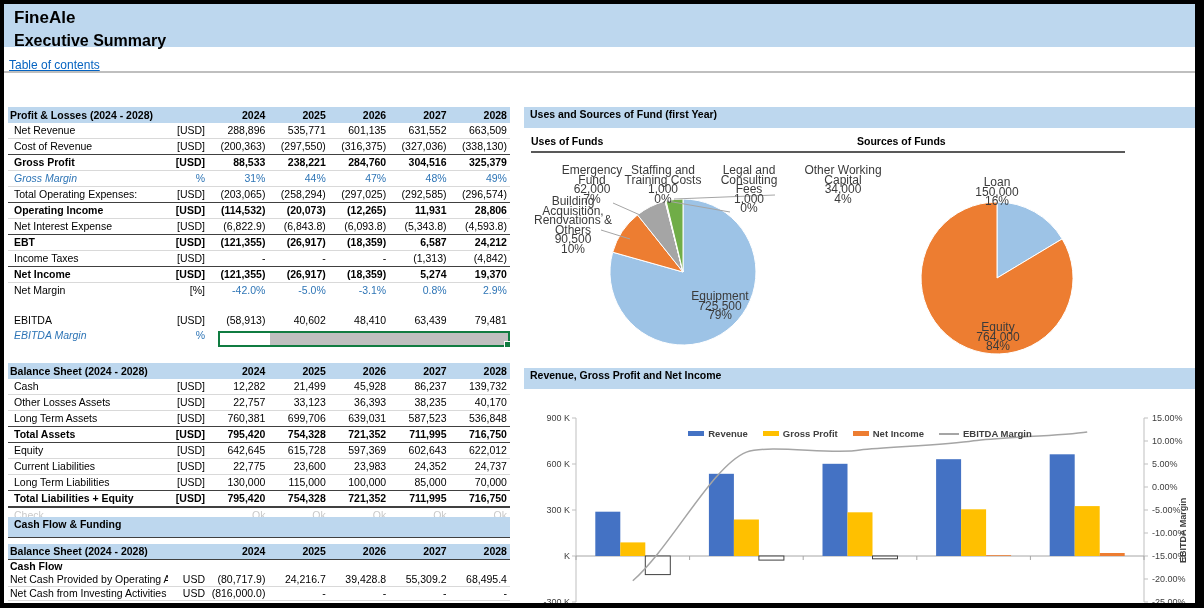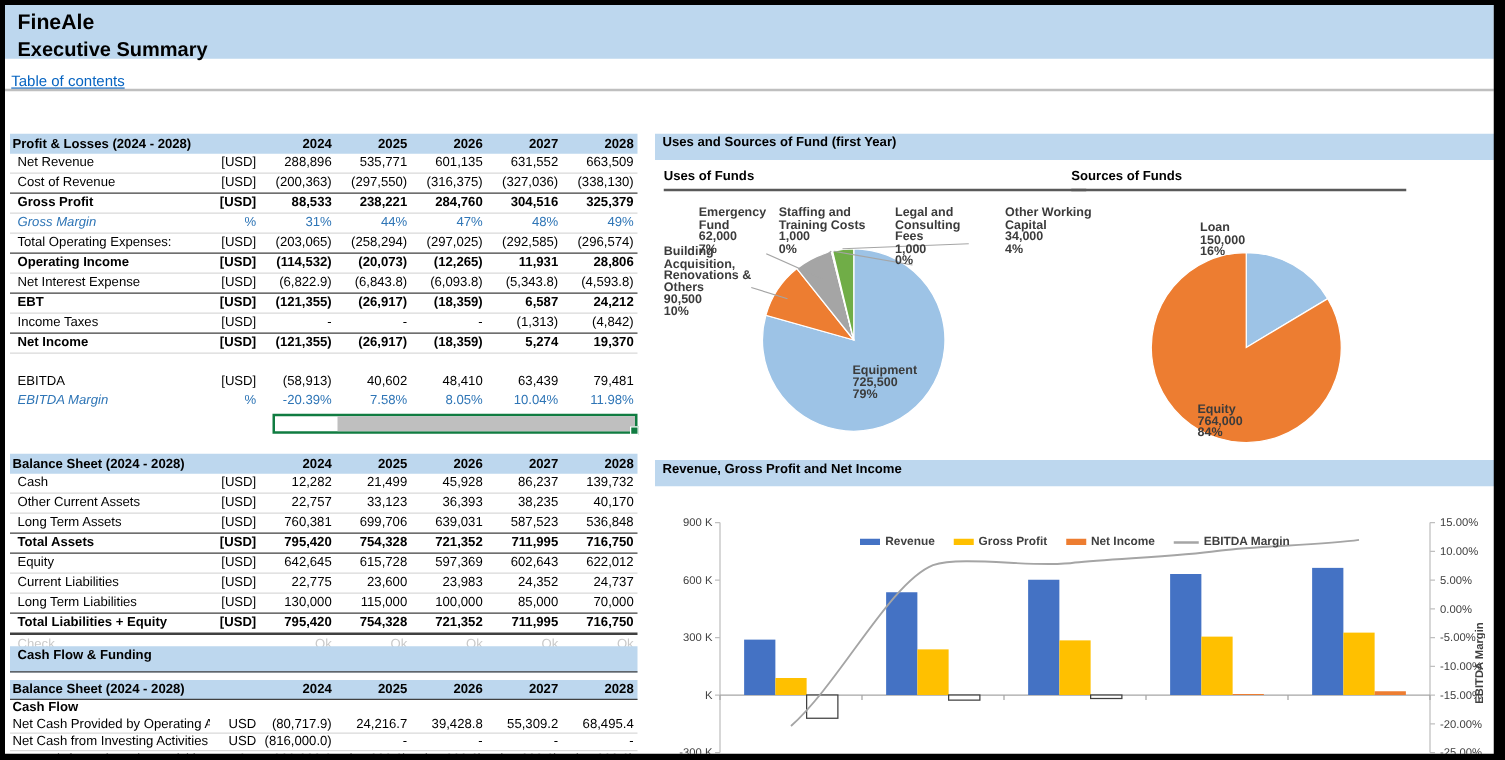--- a/index.html
+++ b/index.html
@@ -32,21 +32,21 @@
   .bd-dark{border-bottom:1.5px solid #404040;}
   .bd-thick{border-bottom:2.5px solid #404040;}
   .cf .trow{height:13px;line-height:13px;}
   .cf .thead{height:15px;line-height:15px;border-bottom:1.5px solid #404040;}
   .cf .tlabel{padding-left:2px;}
   
   #selrange{position:absolute;left:218px;top:331px;width:292px;height:16px;border:2px solid #107C41;background:#fff;box-sizing:border-box;z-index:5;}
   #selrange .selfill{position:absolute;left:50px;top:0;right:0;bottom:0;background:#BFBFBF;}
   #selrange .selhandle{position:absolute;right:-3px;bottom:-3px;width:5px;height:5px;background:#107C41;border:1px solid #fff;}
   
-  .pielabel{position:absolute;font-size:10px;font-weight:700;color:#3B3B3B;text-align:left;line-height:9.5px;z-index:3;}
+  .pielabel{position:absolute;font-size:12px;font-weight:400;color:#3B3B3B;text-align:center;line-height:9.5px;z-index:3;}
   .pielabel span{display:block;}
   svg{position:absolute;}
   
   .legend{position:absolute;left:640px;top:392px;width:440px;display:flex;justify-content:center;align-items:center;gap:15px;font-size:9.5px;font-weight:600;color:#404040;z-index:3;margin-top:36px;}
   .lgsw{display:inline-block;width:16px;height:5px;margin-right:4px;}
   .lgline{width:20px;height:2px;}
   .raxis-title{position:absolute;left:1178px;top:438px;height:125px;writing-mode:vertical-rl;transform:rotate(180deg);font-size:9px;font-weight:700;color:#404040;}
 </style>
 </head>
 <body>
@@ -153,20 +153,29 @@
       </div>
       <div class="trow bold bd-light">
         <span class="tlabel">Net Income</span>
         <span class="tunit">[USD]</span>
         <span class="tval">(121,355)</span>
         <span class="tval">(26,917)</span>
         <span class="tval">(18,359)</span>
         <span class="tval">5,274</span>
         <span class="tval">19,370</span>
       </div>
+      <div class="trow blue bd-none">
+        <span class="tlabel">Net Margin</span>
+        <span class="tunit">[%]</span>
+        <span class="tval">-42.0%</span>
+        <span class="tval">-5.0%</span>
+        <span class="tval">-3.1%</span>
+        <span class="tval">0.8%</span>
+        <span class="tval">2.9%</span>
+      </div>
       <div class="trow  bd-none">
         <span class="tlabel"></span>
         <span class="tunit"></span>
         <span class="tval"></span>
         <span class="tval"></span>
         <span class="tval"></span>
         <span class="tval"></span>
         <span class="tval"></span>
       </div>
       <div class="trow  bd-none">
@@ -205,21 +214,21 @@
       <div class="trow  bd-light">
         <span class="tlabel">Cash</span>
         <span class="tunit">[USD]</span>
         <span class="tval">12,282</span>
         <span class="tval">21,499</span>
         <span class="tval">45,928</span>
         <span class="tval">86,237</span>
         <span class="tval">139,732</span>
       </div>
       <div class="trow  bd-light">
-        <span class="tlabel">Other Current Assets</span>
+        <span class="tlabel">Other Losses Assets</span>
         <span class="tunit">[USD]</span>
         <span class="tval">22,757</span>
         <span class="tval">33,123</span>
         <span class="tval">36,393</span>
         <span class="tval">38,235</span>
         <span class="tval">40,170</span>
       </div>
       <div class="trow  bd-dark">
         <span class="tlabel">Long Term Assets</span>
         <span class="tunit">[USD]</span>

